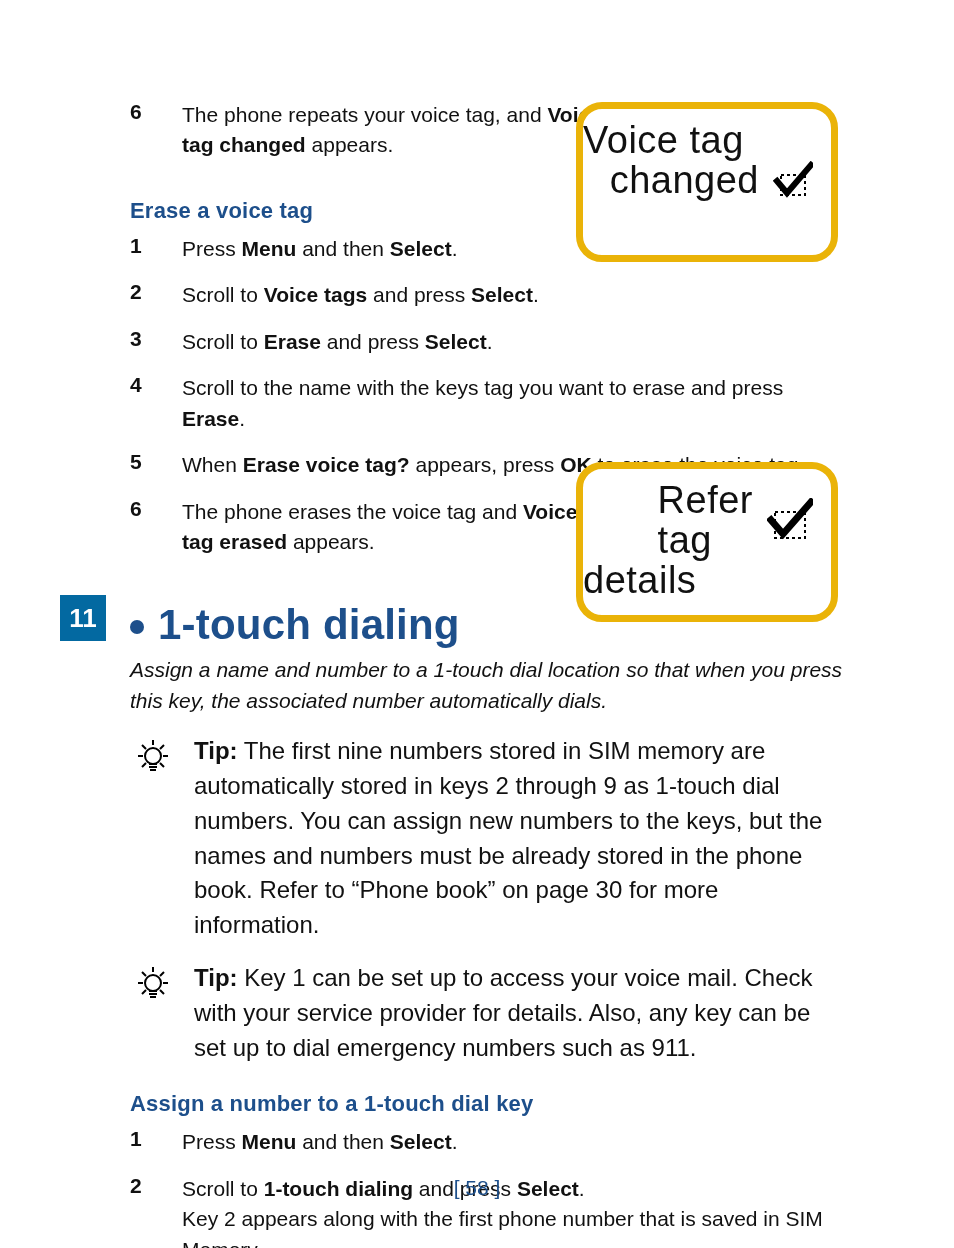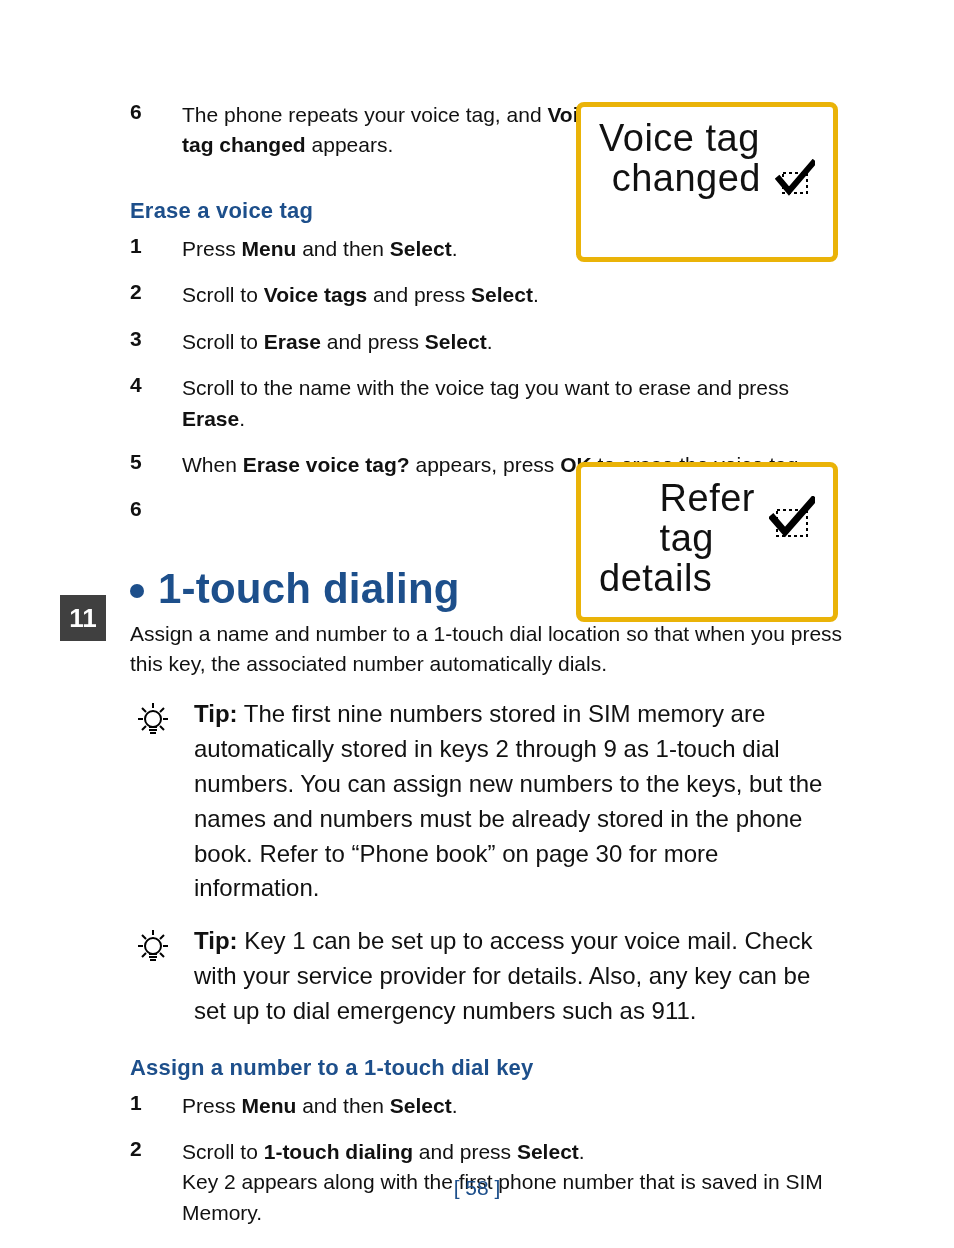--- a/index.html
+++ b/index.html
@@ -16,21 +16,21 @@
     height: 1248px;
     box-sizing: border-box;
     padding: 90px 110px 60px 130px;
   }
   .chapter-tab {
     position: absolute;
     left: 60px;
     top: 595px;
     width: 46px;
     height: 46px;
-    background: #404040;
+    background: #0369a1;
     color: #fff;
     font-weight: bold;
     font-size: 26px;
     display: flex;
     align-items: center;
     justify-content: center;
     font-family: Verdana, Geneva, sans-serif;
   }
   .body-text {
     font-size: 21px;
@@ -111,25 +111,25 @@
     right: 0;
     text-align: center;
     color: #1d4f8b;
     font-size: 21px;
     font-family: "Trebuchet MS", Arial, sans-serif;
   }
   
   .phone-popup {
     position: absolute;
     right: 116px;
-    border: 5px solid #eab308;
-    border-radius: 8px;
+    border: 7px solid #eab308;
+    border-radius: 26px;
     background: #fff;
     box-sizing: border-box;
-    padding: 12px 18px 16px 18px;
+    padding: 12px 18px 16px 0;
     font-family: "Arial Black", Arial, sans-serif;
   }
   .phone-popup .pop-line {
     font-size: 38px;
     line-height: 1.05;
     letter-spacing: 0.5px;
     white-space: nowrap;
   }
   .phone-popup.small .pop-line {
     font-size: 38px;
@@ -214,40 +214,43 @@
     </li>
     <li>
       <div class="num">3</div>
       <div class="step-body body-text">
         <span>Scroll to </span><span class="bold">Erase</span><span> and press </span><span class="bold">Select</span><span>.</span>
       </div>
     </li>
     <li>
       <div class="num">4</div>
       <div class="step-body body-text">
-        <span>Scroll to the name with the voice tag you want to erase and press </span><span class="bold">Erase</span><span>.</span>
+        <span>Scroll to the name with the keys tag you want to erase and press </span><span class="bold">Erase</span><span>.</span>
       </div>
     </li>
     <li>
       <div class="num">5</div>
       <div class="step-body body-text">
         <span>When </span><span class="bold">Erase voice tag?</span><span> appears, press </span><span class="bold">OK</span><span> to erase the voice tag.</span>
       </div>
     </li>
     <li>
       <div class="num">6</div>
+      <div class="step-body body-text wrap-narrow2">
+        <span>The phone erases the voice tag and </span><span class="bold">Voice tag erased</span><span> appears.</span>
+      </div>
     </li>
   </ol>
 
   <h1 class="topic-title heading-blue">
     <span class="bullet"></span>
     <span>1-touch dialing</span>
   </h1>
 
-  <p class="body-text" style="margin:4px 0 8px 0;">Assign a name and number to a 1-touch dial location so that when you press this key, the associated number automatically dials.</p>
+  <p class="body-text" style="margin:4px 0 8px 0;font-style:italic;">Assign a name and number to a 1-touch dial location so that when you press this key, the associated number automatically dials.</p>
 
   <div class="tip-row">
     <div class="icon-cell">
       <svg width="42" height="42" viewBox="0 0 42 42">
         <g stroke="#000" stroke-width="2" fill="none">
           <circle cx="21" cy="20" r="8"></circle>
           <path d="M17 28 h8 M17 31 h8 M18 34 h6"></path>
           <path d="M21 4 v5 M6 20 h5 M31 20 h5 M10 9 l4 4 M32 9 l-4 4 M10 31 l4 -4 M32 31 l-4 -4"></path>
         </g>
       </svg>

